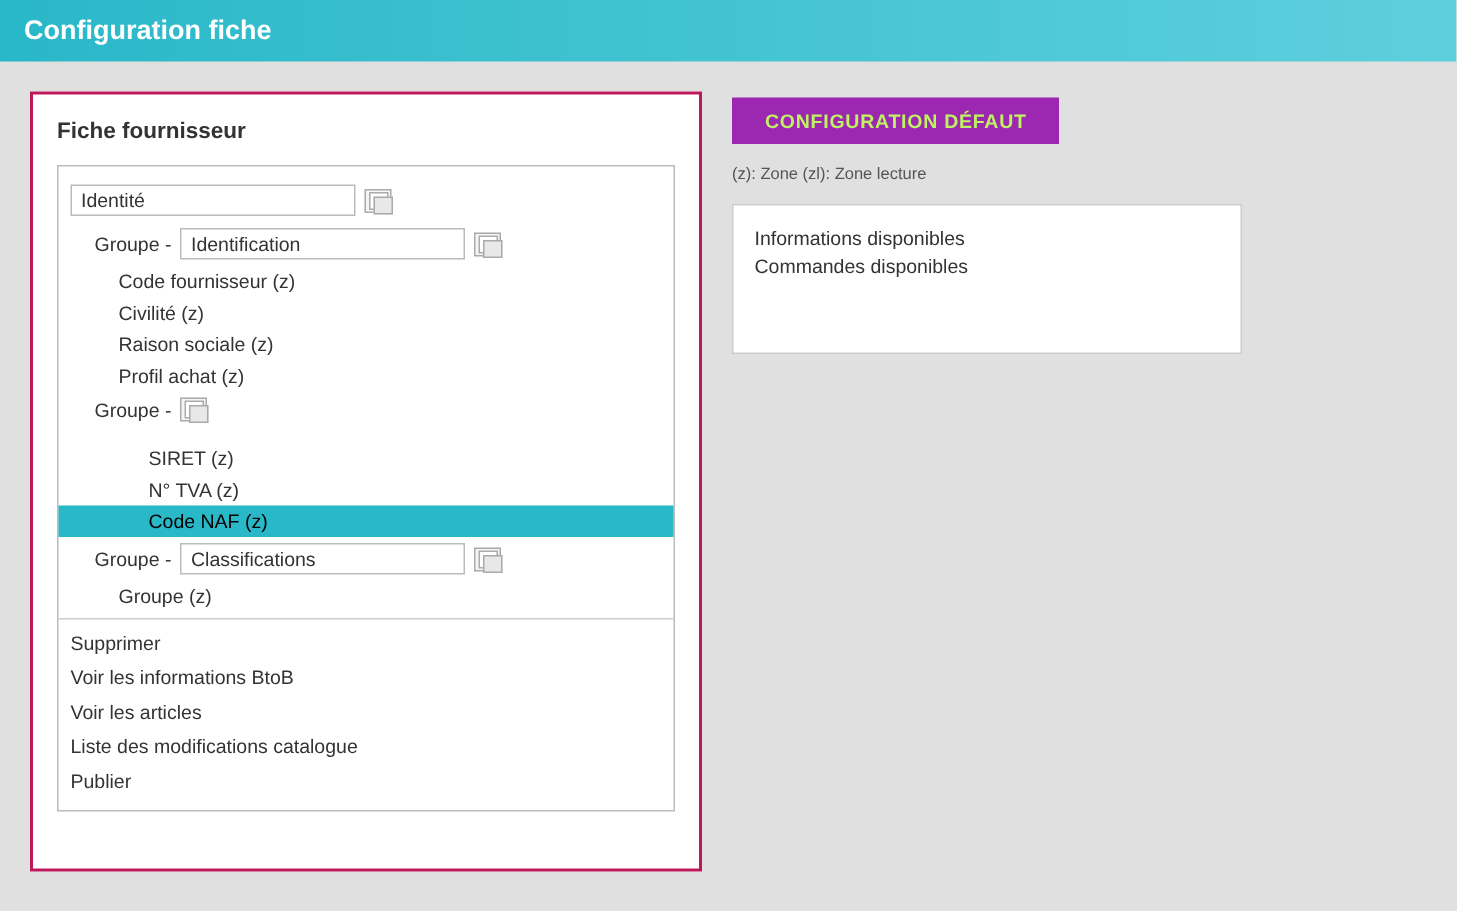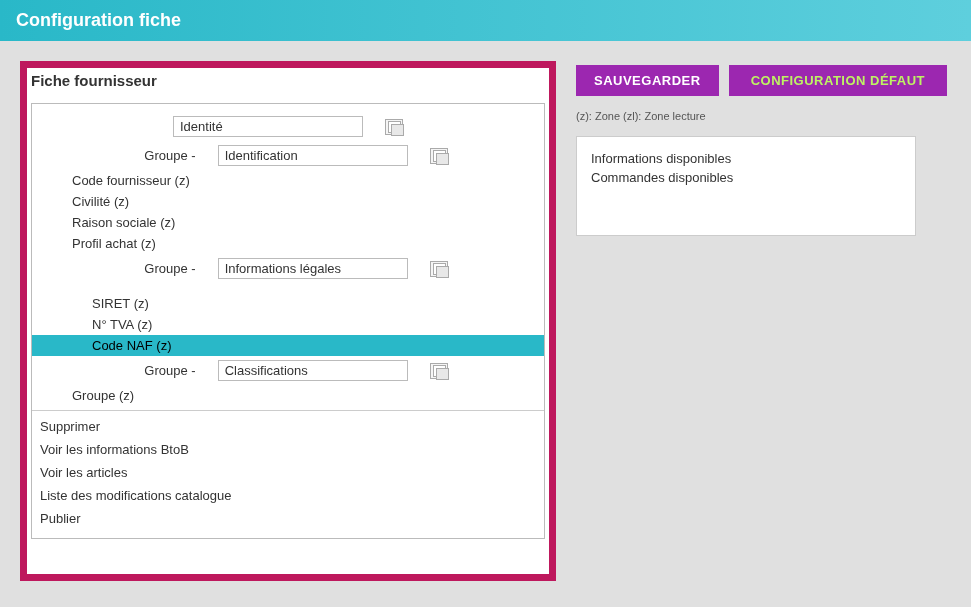--- a/index.html
+++ b/index.html
@@ -22,45 +22,44 @@
     
     .main-content {
       display: flex;
       gap: 20px;
       padding: 20px;
     }
 
     
     .left-panel {
       background: white;
-      border: 7px solid #be185d;
-      width: 536px;
+      border: 2px solid #be185d;
+      width: 448px;
       min-height: 520px;
-      padding: 4px;
+      padding: 16px;
     }
 
     .panel-title {
       font-size: 15px;
       font-weight: bold;
       margin-bottom: 14px;
       color: #333;
     }
 
     
     .tree-container {
       border: 1px solid #bbb;
       padding: 8px 0;
     }
 
     .group-row {
       display: flex;
       align-items: center;
       padding: 4px 8px;
-      gap: 22px;
-      justify-content: center;
+      gap: 6px;
     }
 
     .group-label {
       color: #333;
       white-space: nowrap;
     }
 
     .group-input {
       border: 1px solid #bbb;
       padding: 2px 6px;
@@ -210,21 +209,20 @@
         <span class="copy-icon"></span>
       </div>
 
       <div class="field-row">Code fournisseur (z)</div>
       <div class="field-row">Civilité (z)</div>
       <div class="field-row">Raison sociale (z)</div>
       <div class="field-row">Profil achat (z)</div>
 
       <div class="group-row" style="padding-left:24px;">
         <span class="group-label">Groupe -</span>
-        <input class="group-input" type="text" value="Informations légales" style="">
         <span class="copy-icon"></span>
       </div>
 
       <div style="height:10px;"></div>
 
       <div class="field-row level2">SIRET (z)</div>
       <div class="field-row level2">N° TVA (z)</div>
       <div class="field-row level2 active">Code NAF (z)</div>
 
       <div class="group-row" style="padding-left:24px;">
@@ -242,21 +240,20 @@
       <div class="action-row">Voir les articles</div>
       <div class="action-row">Liste des modifications catalogue</div>
       <div class="action-row">Publier</div>
 
     </div>
   </div>
 
   <div class="right-panel">
 
     <div class="btn-row">
-      <button class="btn-save">SAUVEGARDER</button>
       <button class="btn-default">CONFIGURATION DÉFAUT</button>
     </div>
 
     <div class="legend-text">(z): Zone (zl): Zone lecture</div>
 
     <div class="info-box">
       <div>Informations disponibles</div>
       <div>Commandes disponibles</div>
     </div>
 

